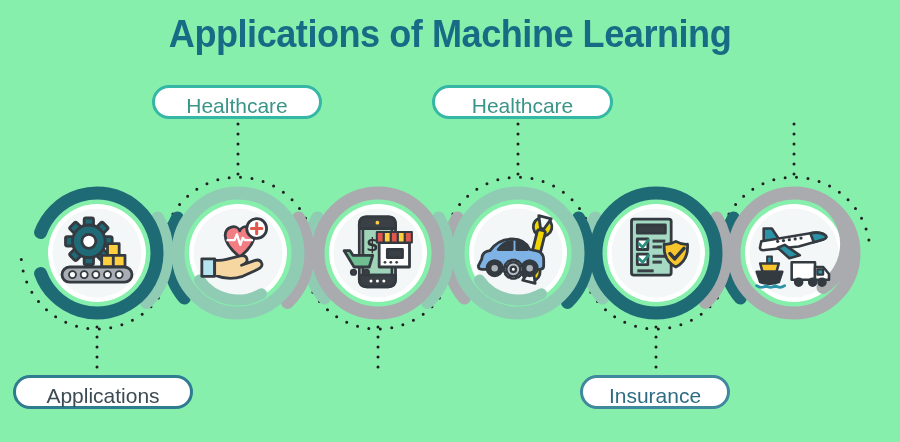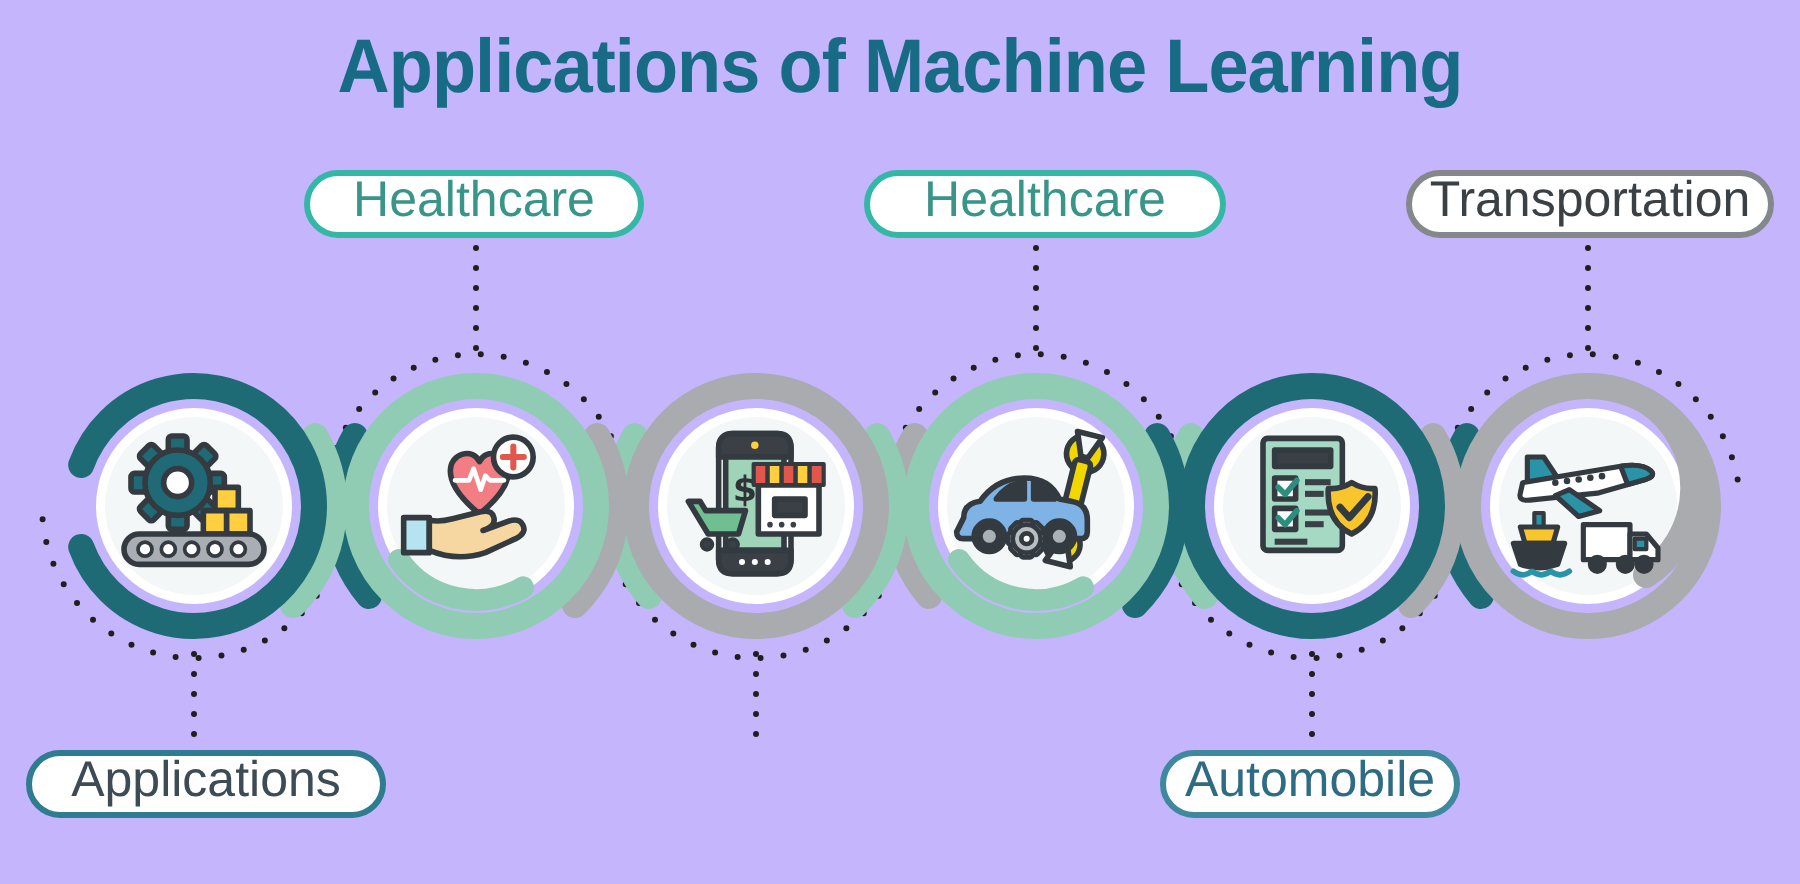--- a/index.html
+++ b/index.html
@@ -1,24 +1,24 @@
 <!DOCTYPE html>
 <html><head>
 <meta charset="utf-8">
 <style>
   *{margin:0;padding:0;box-sizing:border-box}
   html,body{width:900px;height:442px;background:#fff;overflow:hidden;
     font-family:"Liberation Sans",sans-serif}
-  .canvas{position:relative;width:900px;height:442px;background:#c4b5fd}
+  .canvas{position:relative;width:900px;height:442px;background:#86efac}
   .title{position:absolute;top:13px;left:0;width:100%;text-align:center;
     font-size:38px;font-weight:bold;letter-spacing:-.5px}
   .title span{display:inline-block;transform:scaleX(.95)}
   .pill{position:absolute;height:34px;border:3px solid #888;border-radius:18px;
-    background:#fff;display:flex;align-items:flex-start;justify-content:center;
-    font-size:25px;line-height:1}
+    background:#fff;display:flex;align-items:flex-end;justify-content:center;
+    font-size:21px;line-height:1}
   svg.diagram{position:absolute;left:0;top:0}
   .icon{position:absolute;top:211px;width:84px;height:84px}
 </style>
 </head>
 <body>
 
 <div class="canvas">
 
   <h1 class="title" style="color: rgb(24, 107, 133);"><span>Applications of Machine Learning</span></h1>
 
@@ -71,24 +71,21 @@
   <div class="pill" style="left: 13px; top: 375px; width: 180px; border-color: rgb(47, 123, 144); color: rgb(61, 75, 84);">
       <span>Applications</span>
     </div>
   <div class="pill" style="left: 152px; top: 85px; width: 170px; border-color: rgb(53, 183, 165); color: rgb(58, 149, 137);">
       <span>Healthcare</span>
     </div>
   <div class="pill" style="left: 432px; top: 85px; width: 181px; border-color: rgb(53, 183, 165); color: rgb(58, 149, 137);">
       <span>Healthcare</span>
     </div>
   <div class="pill" style="left: 580px; top: 375px; width: 150px; border-color: rgb(64, 136, 158); color: rgb(46, 108, 132);">
-      <span>Automobile</span>
-    </div>
-  <div class="pill" style="left: 703px; top: 85px; width: 184px; border-color: rgb(133, 136, 139); color: rgb(59, 64, 69);">
-      <span>Transportation</span>
+      <span>Insurance</span>
     </div>
 
   <svg class="icon" viewBox="0 0 72 72" style="left: 55px;">
     <g stroke="#333a40" stroke-width="2.4" stroke-linejoin="round" stroke-linecap="round">
       <g fill="#1f6a76">
         <g>
           <rect x="25" y="6" width="8" height="8" rx="1.5"></rect>
             <rect x="25" y="38" width="8" height="8" rx="1.5"></rect>
           <rect x="9" y="22" width="8" height="8" rx="1.5"></rect>
             <rect x="41" y="22" width="8" height="8" rx="1.5"></rect>

